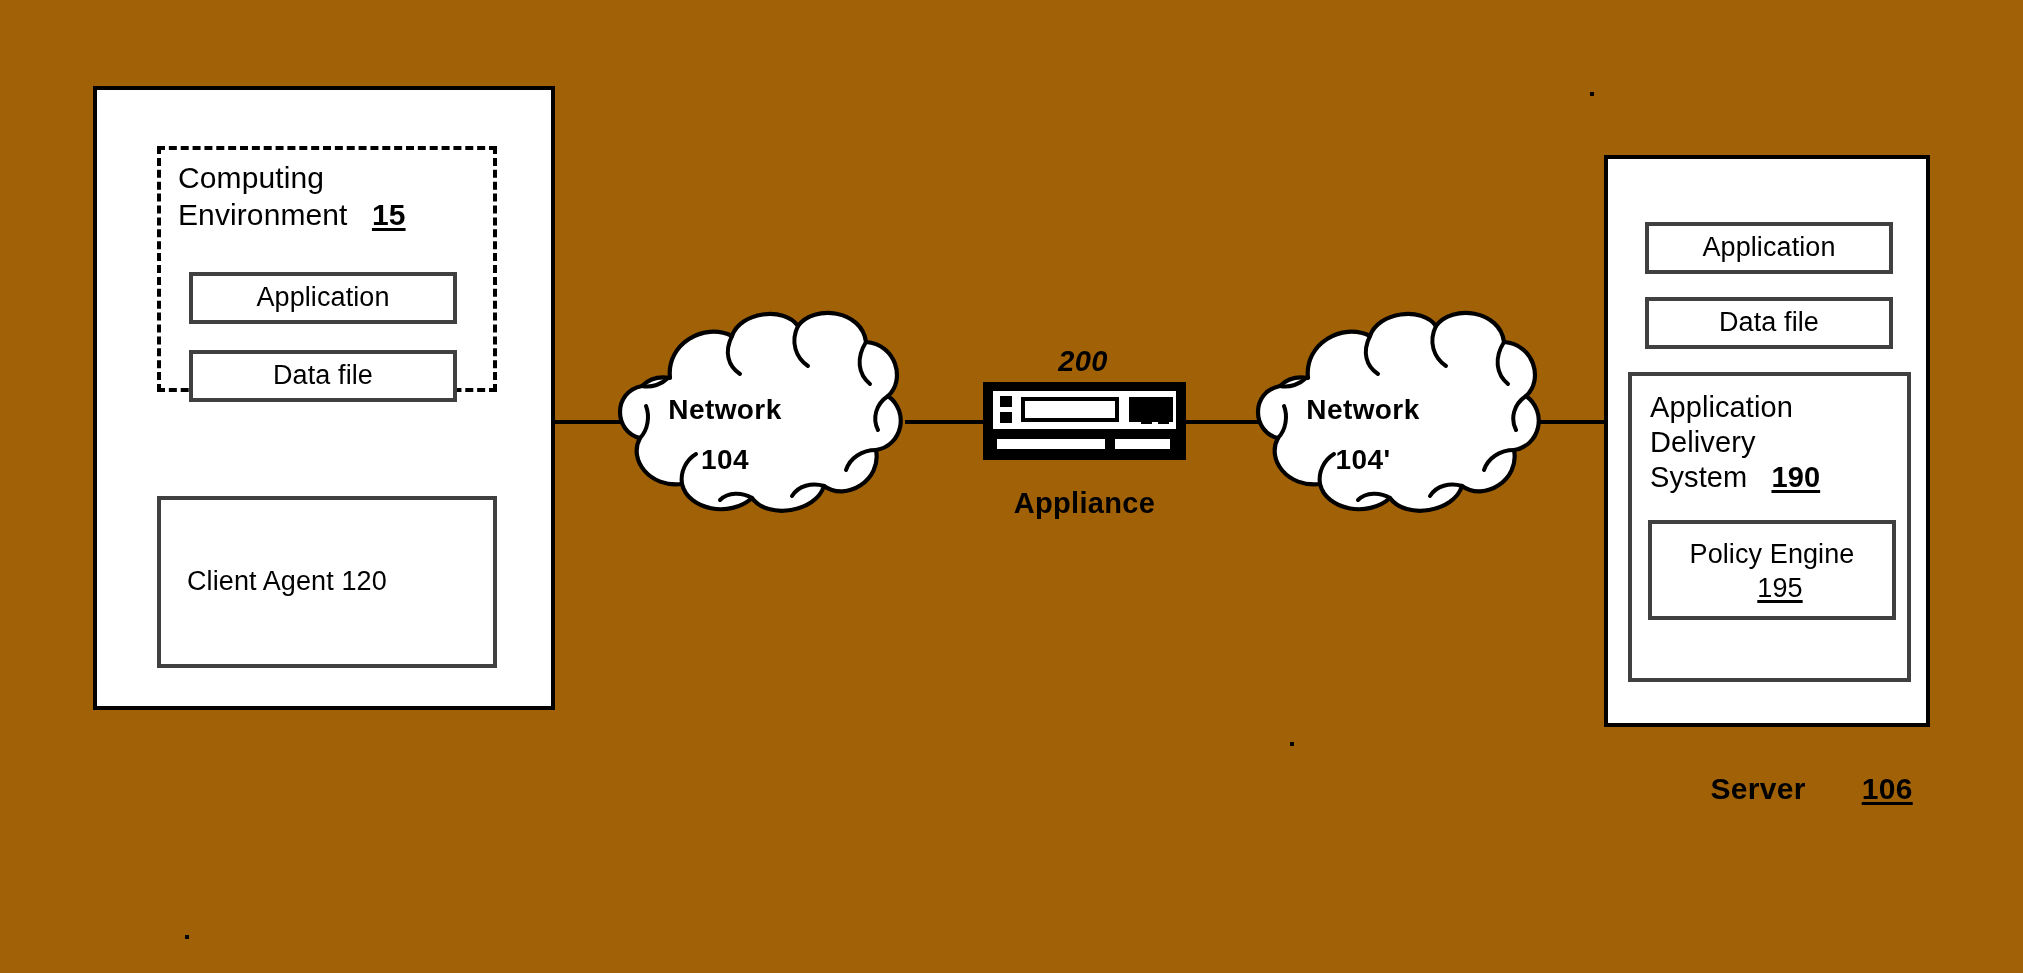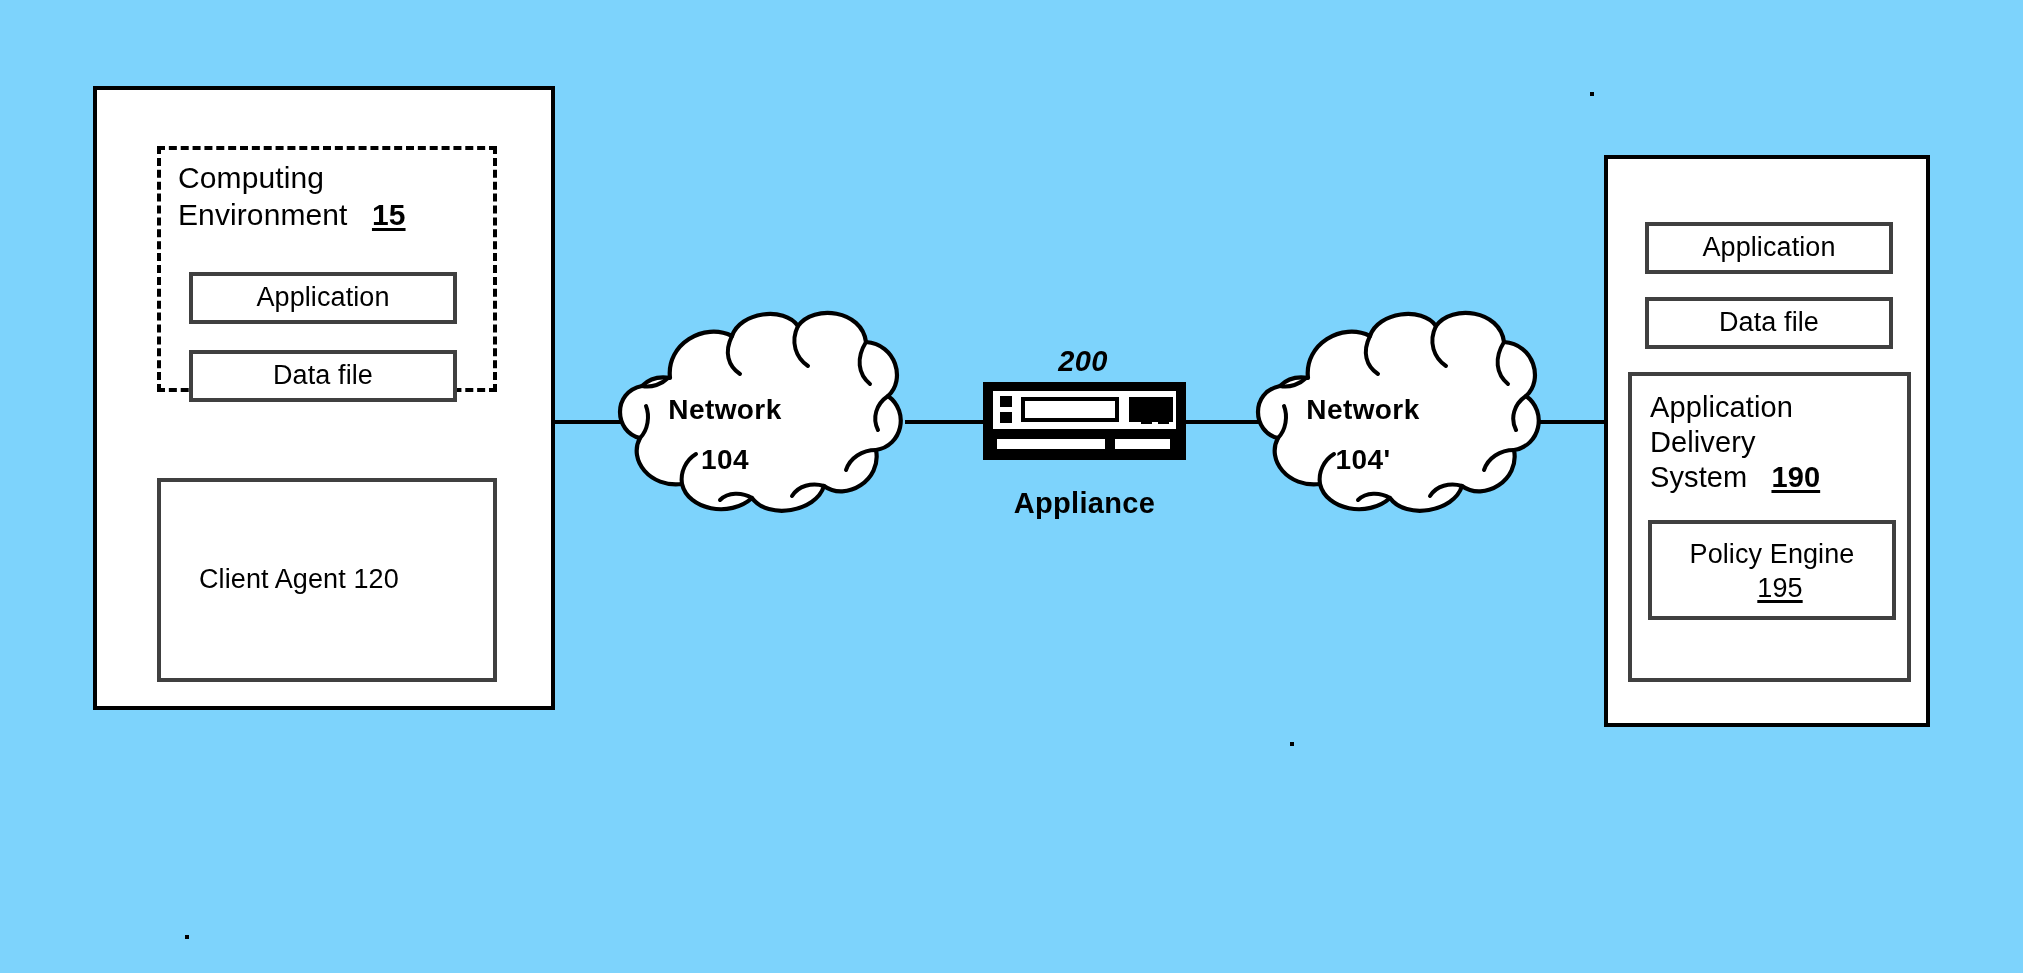--- a/index.html
+++ b/index.html
@@ -9,21 +9,21 @@
     background: #ffffff;
   }
   body {
     font-family: "Liberation Sans", sans-serif;
     color: #000000;
   }
   #stage {
     position: relative;
     width: 2023px;
     height: 973px;
-    background: #7dd3fc;
+    background: #a16207;
     overflow: hidden;
   }
 
   
   .enclosure {
     position: absolute;
     border: 4px solid #000;
     background: #fff;
     box-sizing: border-box;
   }
@@ -157,21 +157,21 @@
   </div>
 
   <div class="module" style="left:189px; top:272px; width:268px; height:52px;">
     <span>Application</span>
   </div>
 
   <div class="module" style="left:189px; top:350px; width:268px; height:52px;">
     <span>Data file</span>
   </div>
 
-  <div class="module left-align" style="left:157px; top:478px; width:340px; height:204px; padding:16px; align-items:center; justify-content:flex-start;">
+  <div class="module left-align" style="left:157px; top:496px; width:340px; height:172px; padding:4px; align-items:center; justify-content:flex-start;">
     <span style="padding-left:22px;">Client Agent 120</span>
   </div>
 
 
   <div class="cloud" style="left:600px; top:300px; width:320px; height:250px;">
     <svg width="320" height="250" viewBox="0 0 320 250">
       <defs>
         <pattern id="stipL" width="7" height="7" patternUnits="userSpaceOnUse">
           <rect width="7" height="7" fill="#fff"></rect>
           <circle cx="1.4" cy="1.4" r="1.15" fill="#000"></circle>
@@ -328,18 +328,21 @@
     </div>
 
     <div class="module" style="left:16px; top:144px; width:248px; height:100px; display:block; padding:0;">
       <div style="position:absolute; left:0; top:14px; width:100%; text-align:center; font-size:27px; line-height:1.25;">
         <span>Policy Engine</span><br>
         <u class="num">195</u>
       </div>
     </div>
   </div>
 
+  <div class="caption" style="left:1676px; top:738px;">
+    <span>Server</span><span style="display:inline-block;width:40px;"></span><u class="num">106</u>
+  </div>
 
   <div class="stray-dot" style="left:1590px; top:92px;"></div>
   <div class="stray-dot" style="left:1290px; top:742px;"></div>
   <div class="stray-dot" style="left:185px; top:935px;"></div>
 
 </div>
 
 </body></html>

